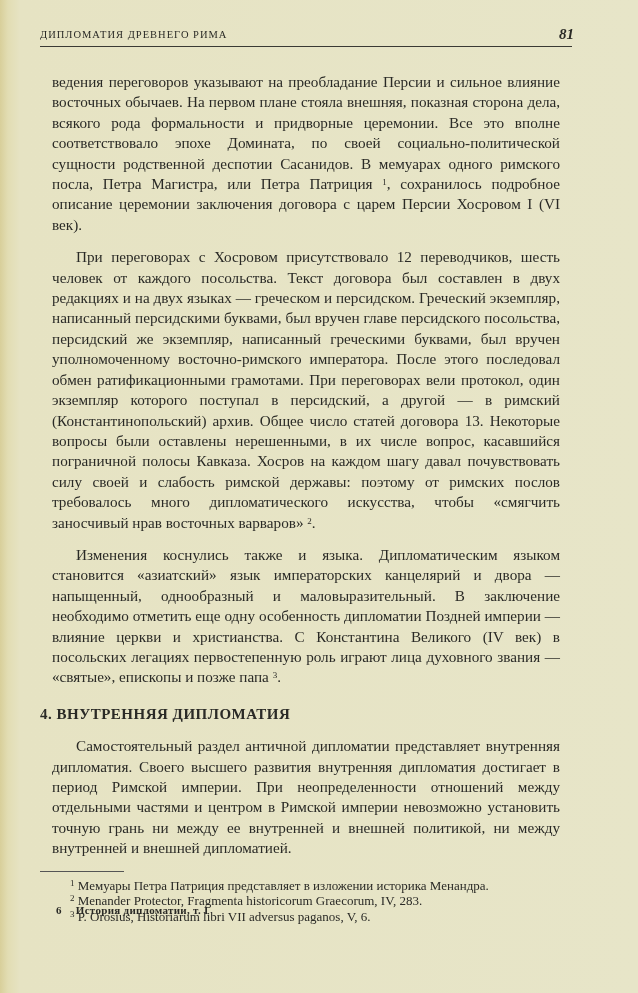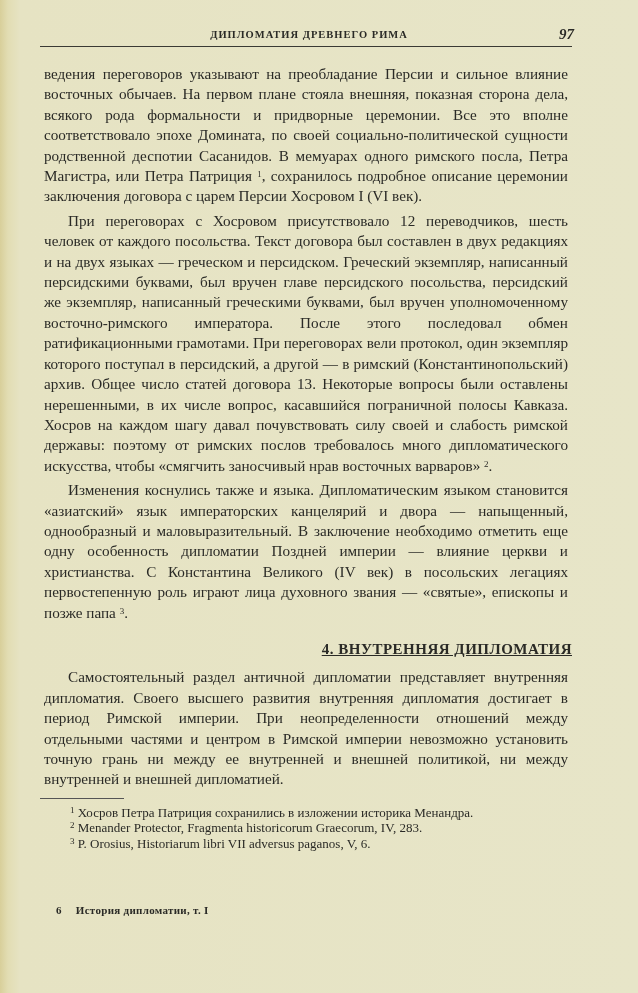--- a/index.html
+++ b/index.html
@@ -8,75 +8,75 @@
     background: linear-gradient(90deg, #d8cf9a 0px, #e2ddb3 8px, #e6e3c3 20px, #e7e5c8 100%);
     font-family: "Liberation Serif", "DejaVu Serif", serif;
     color: #2a2a26;
     position: relative;
   }
   .page { position: absolute; left: 40px; top: 0; width: 538px; }
   .running-head {
     position: absolute; top: 26px; left: 0; width: 538px; height: 20px;
   }
   .running-title {
-    position: absolute; left: 0; right: 0; text-align: center; top: 3px;
-    font-size: 10.5px; letter-spacing: 1px; font-variant: small-caps; text-transform: uppercase; font-weight: bold;
+    position: absolute; left: 0; right: 0; text-align: left; top: 3px;
+    font-size: 10.5px; letter-spacing: 1px; font-variant: small-caps; text-transform: uppercase;
   }
   .page-number {
     position: absolute; right: 4px; top: 0; font-style: italic; font-weight: bold; font-size: 15px;
   }
   .head-rule {
     position: absolute; top: 46px; left: 0; width: 532px; height: 1px; background: #3a3a34;
   }
   .body-text {
     position: absolute; top: 60px; left: 0; width: 532px;
     font-size: 15.2px; line-height: 20.4px; text-align: justify;
   }
-  .body-text p { margin: 4px; text-indent: 0; }
+  .body-text p { margin: 12px; text-indent: 0; }
   .body-text p.indent { text-indent: 24px; }
   sup { font-size: 9px; vertical-align: top; position: relative; top: -2px; }
   .section-heading {
-    text-align: right; font-weight: bold; font-size: 15px; letter-spacing: 0.5px;
-    margin: 16px 0 8px 0; text-indent: 0; text-decoration: underline;
+    text-align: left; font-weight: bold; font-size: 15px; letter-spacing: 0.5px;
+    margin: 16px 0 8px 0; text-indent: 0;
   }
   .fn-rule { width: 84px; height: 1px; background: #555; margin: 8px 0 6px 0; }
   .footnotes { font-size: 13px; line-height: 15.5px; }
   .footnotes p { margin: 0; text-indent: 30px; }
   .footnotes .it { }
   .signature {
     position: absolute; top: 904px; left: 16px; font-size: 11px; font-weight: bold; letter-spacing: 0.3px;
   }
   .signature span { margin-right: 14px; }
 </style>
 </head>
 <body>
 
 <div class="page">
 
   <div class="running-head">
     <div class="running-title">Дипломатия Древнего Рима</div>
-    <div class="page-number">97</div>
+    <div class="page-number">81</div>
   </div>
   <div class="head-rule"></div>
 
   <div class="body-text">
     <p><span>ведения переговоров указывают на преобладание Персии и сильное влияние восточных обычаев. На первом плане стояла внешняя, показная сторона дела, всякого рода формальности и придворные церемонии. Все это вполне соответствовало эпохе Домината, по своей социально-политической сущности родственной деспотии Сасанидов. В мемуарах одного римского посла, Петра Магистра, или Петра Патриция</span>&nbsp;<sup>1</sup><span>, сохранилось подробное описание церемонии заключения договора с царем Персии Хосровом I (VI век).</span></p>
 
     <p class="indent"><span>При переговорах с Хосровом присутствовало 12 переводчиков, шесть человек от каждого посольства. Текст договора был составлен в двух редакциях и на двух языках — греческом и персидском. Греческий экземпляр, написанный персидскими буквами, был вручен главе персидского посольства, персидский же экземпляр, написанный греческими буквами, был вручен уполномоченному восточно-римского императора. После этого последовал обмен ратификационными грамотами. При переговорах вели протокол, один экземпляр которого поступал в персидский, а другой — в римский (Константинопольский) архив. Общее число статей договора 13. Некоторые вопросы были оставлены нерешенными, в их числе вопрос, касавшийся пограничной полосы Кавказа. Хосров на каждом шагу давал почувствовать силу своей и слабость римской державы: поэтому от римских послов требовалось много дипломатического искусства, чтобы «смягчить заносчивый нрав восточных варваров»</span>&nbsp;<sup>2</sup><span>.</span></p>
 
     <p class="indent"><span>Изменения коснулись также и языка. Дипломатическим языком становится «азиатский» язык императорских канцелярий и двора — напыщенный, однообразный и маловыразительный. В заключение необходимо отметить еще одну особенность дипломатии Поздней империи — влияние церкви и христианства. С Константина Великого (IV век) в посольских легациях первостепенную роль играют лица духовного звания — «святые», епископы и позже папа</span>&nbsp;<sup>3</sup><span>.</span></p>
 
     <div class="section-heading" style="text-transform: uppercase;">4. Внутренняя дипломатия</div>
 
     <p class="indent">Самостоятельный раздел античной дипломатии представляет внутренняя дипломатия. Своего высшего развития внутренняя дипломатия достигает в период Римской империи. При неопределенности отношений между отдельными частями и центром в Римской империи невозможно установить точную грань ни между ее внутренней и внешней политикой, ни между внутренней и внешней дипломатией.</p>
 
     <div class="fn-rule"></div>
 
     <div class="footnotes">
-      <p><sup>1</sup> <span>Хосров Петра Патриция сохранились в изложении историка Менандра.</span></p>
+      <p><sup>1</sup> <span>Мемуары Петра Патриция представляет в изложении историка Менандра.</span></p>
       <p><sup>2</sup> <span class="it">Menander Protector</span><span>, Fragmenta historicorum Graecorum, IV, 283.</span></p>
       <p><sup>3</sup> <span class="it">P. Orosius</span><span>, Historiarum libri VII adversus paganos, V, 6.</span></p>
     </div>
   </div>
 
   <div class="signature">
     <span>6</span><span>История дипломатии, т. I</span>
   </div>
 
 </div>

